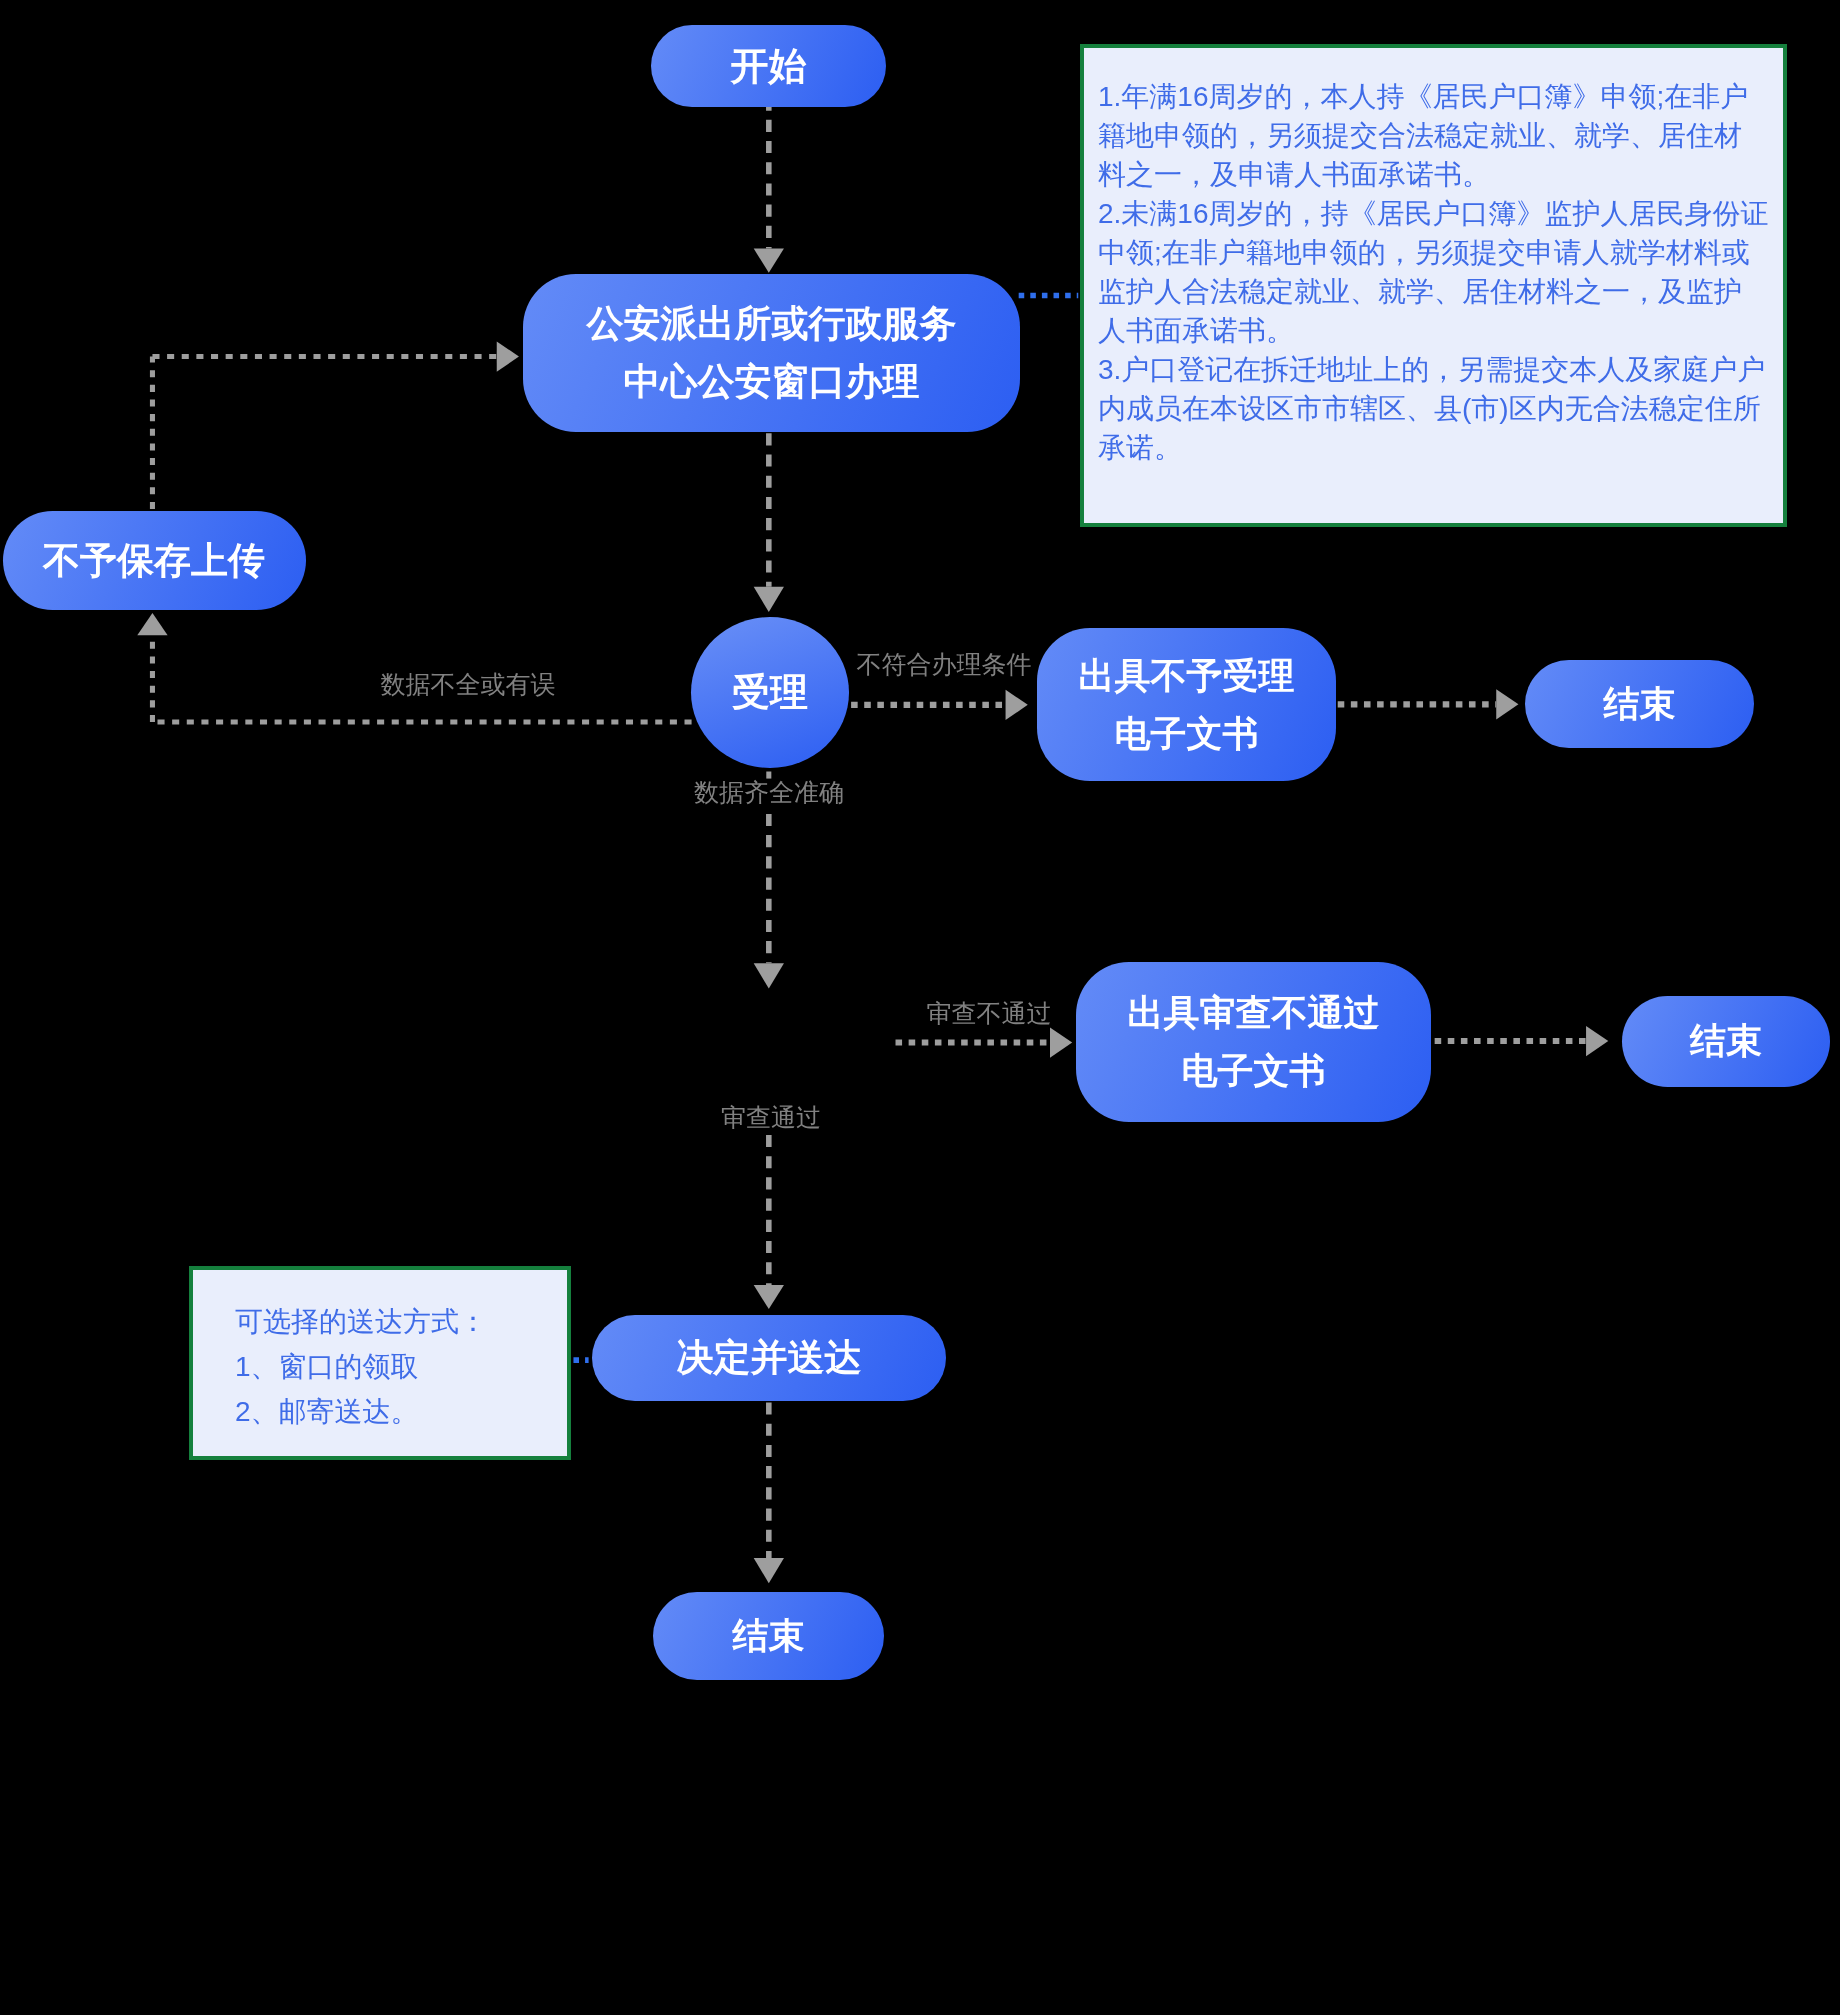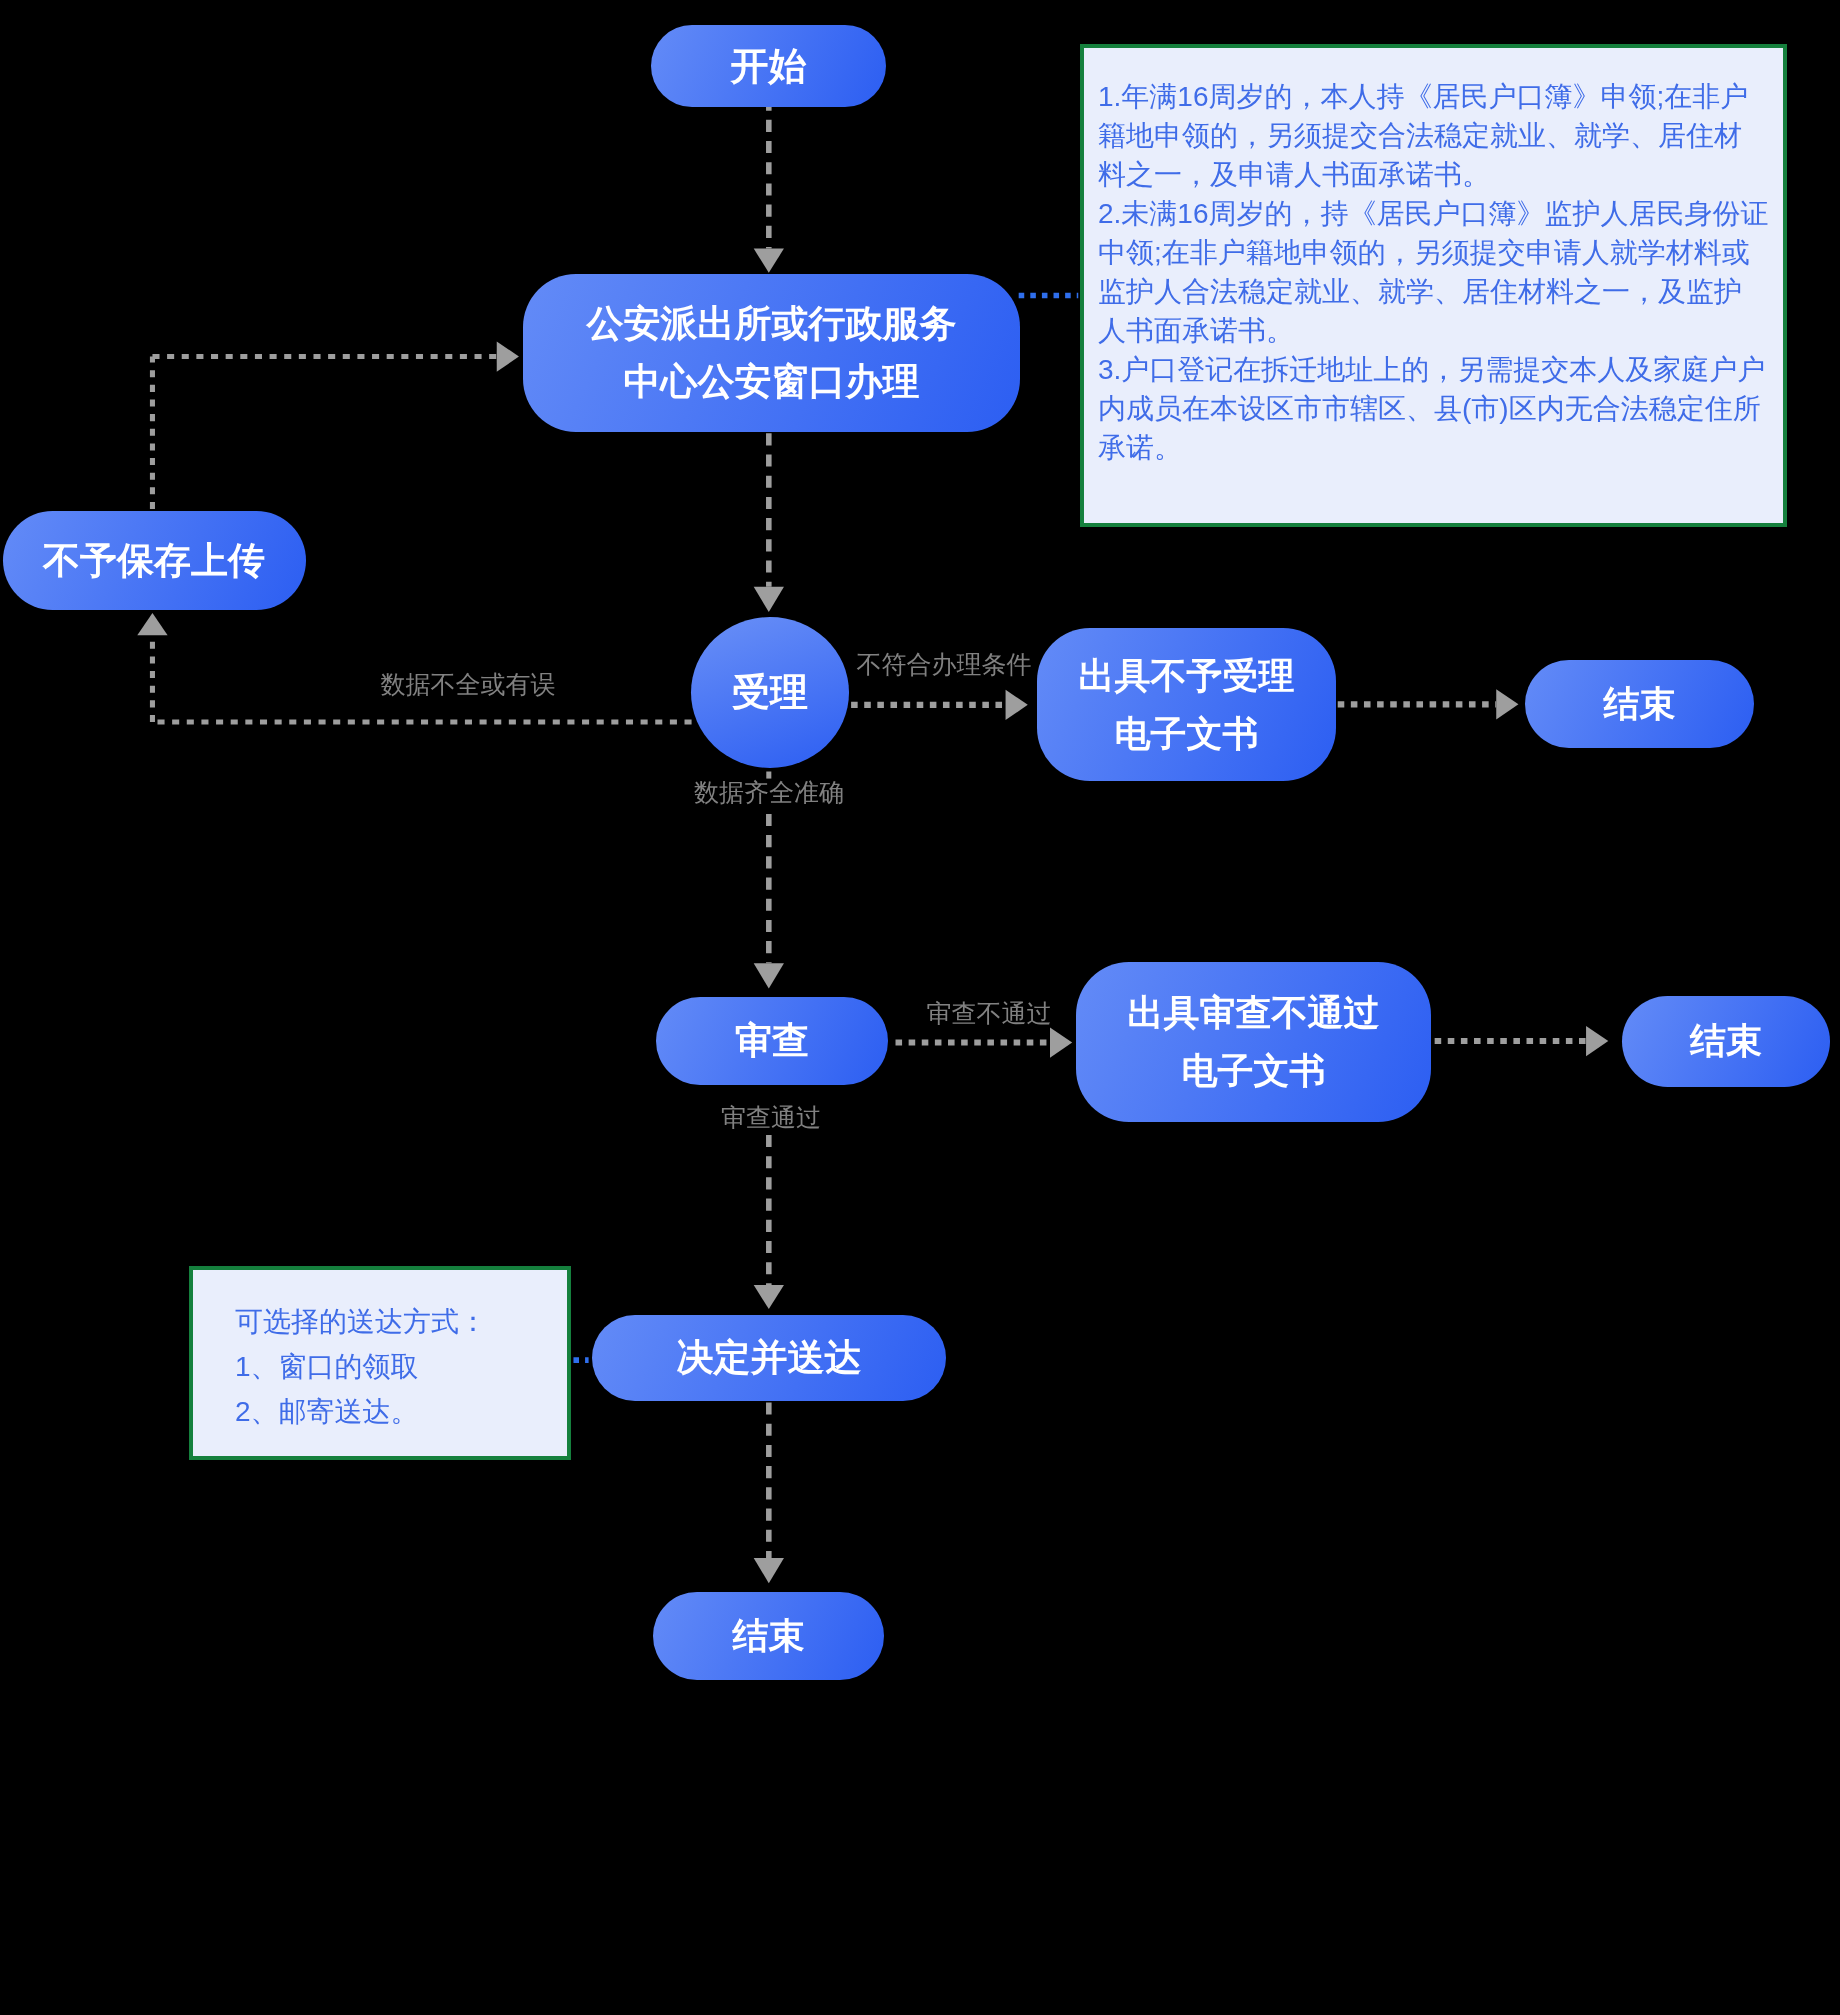--- a/index.html
+++ b/index.html
@@ -104,23 +104,20 @@
 
   <div class="node rounded f72" style="left:1037px;top:628px;width:299px;height:153px;">
     <span class="ln">出具不予受理</span>
     <span class="ln">电子文书</span>
   </div>
 
   <div class="node pill f72" style="left:1525px;top:660px;width:229px;height:88px;">
     <span>结束</span>
   </div>
 
-  <div class="node pill f74" style="left:656px;top:997px;width:232px;height:88px;">
-    <span>审查</span>
-  </div>
 
   <div class="node rounded f72" style="left:1076px;top:962px;width:355px;height:160px;">
     <span class="ln">出具审查不通过</span>
     <span class="ln">电子文书</span>
   </div>
 
   <div class="node pill f72" style="left:1622px;top:996px;width:208px;height:91px;">
     <span>结束</span>
   </div>
 

